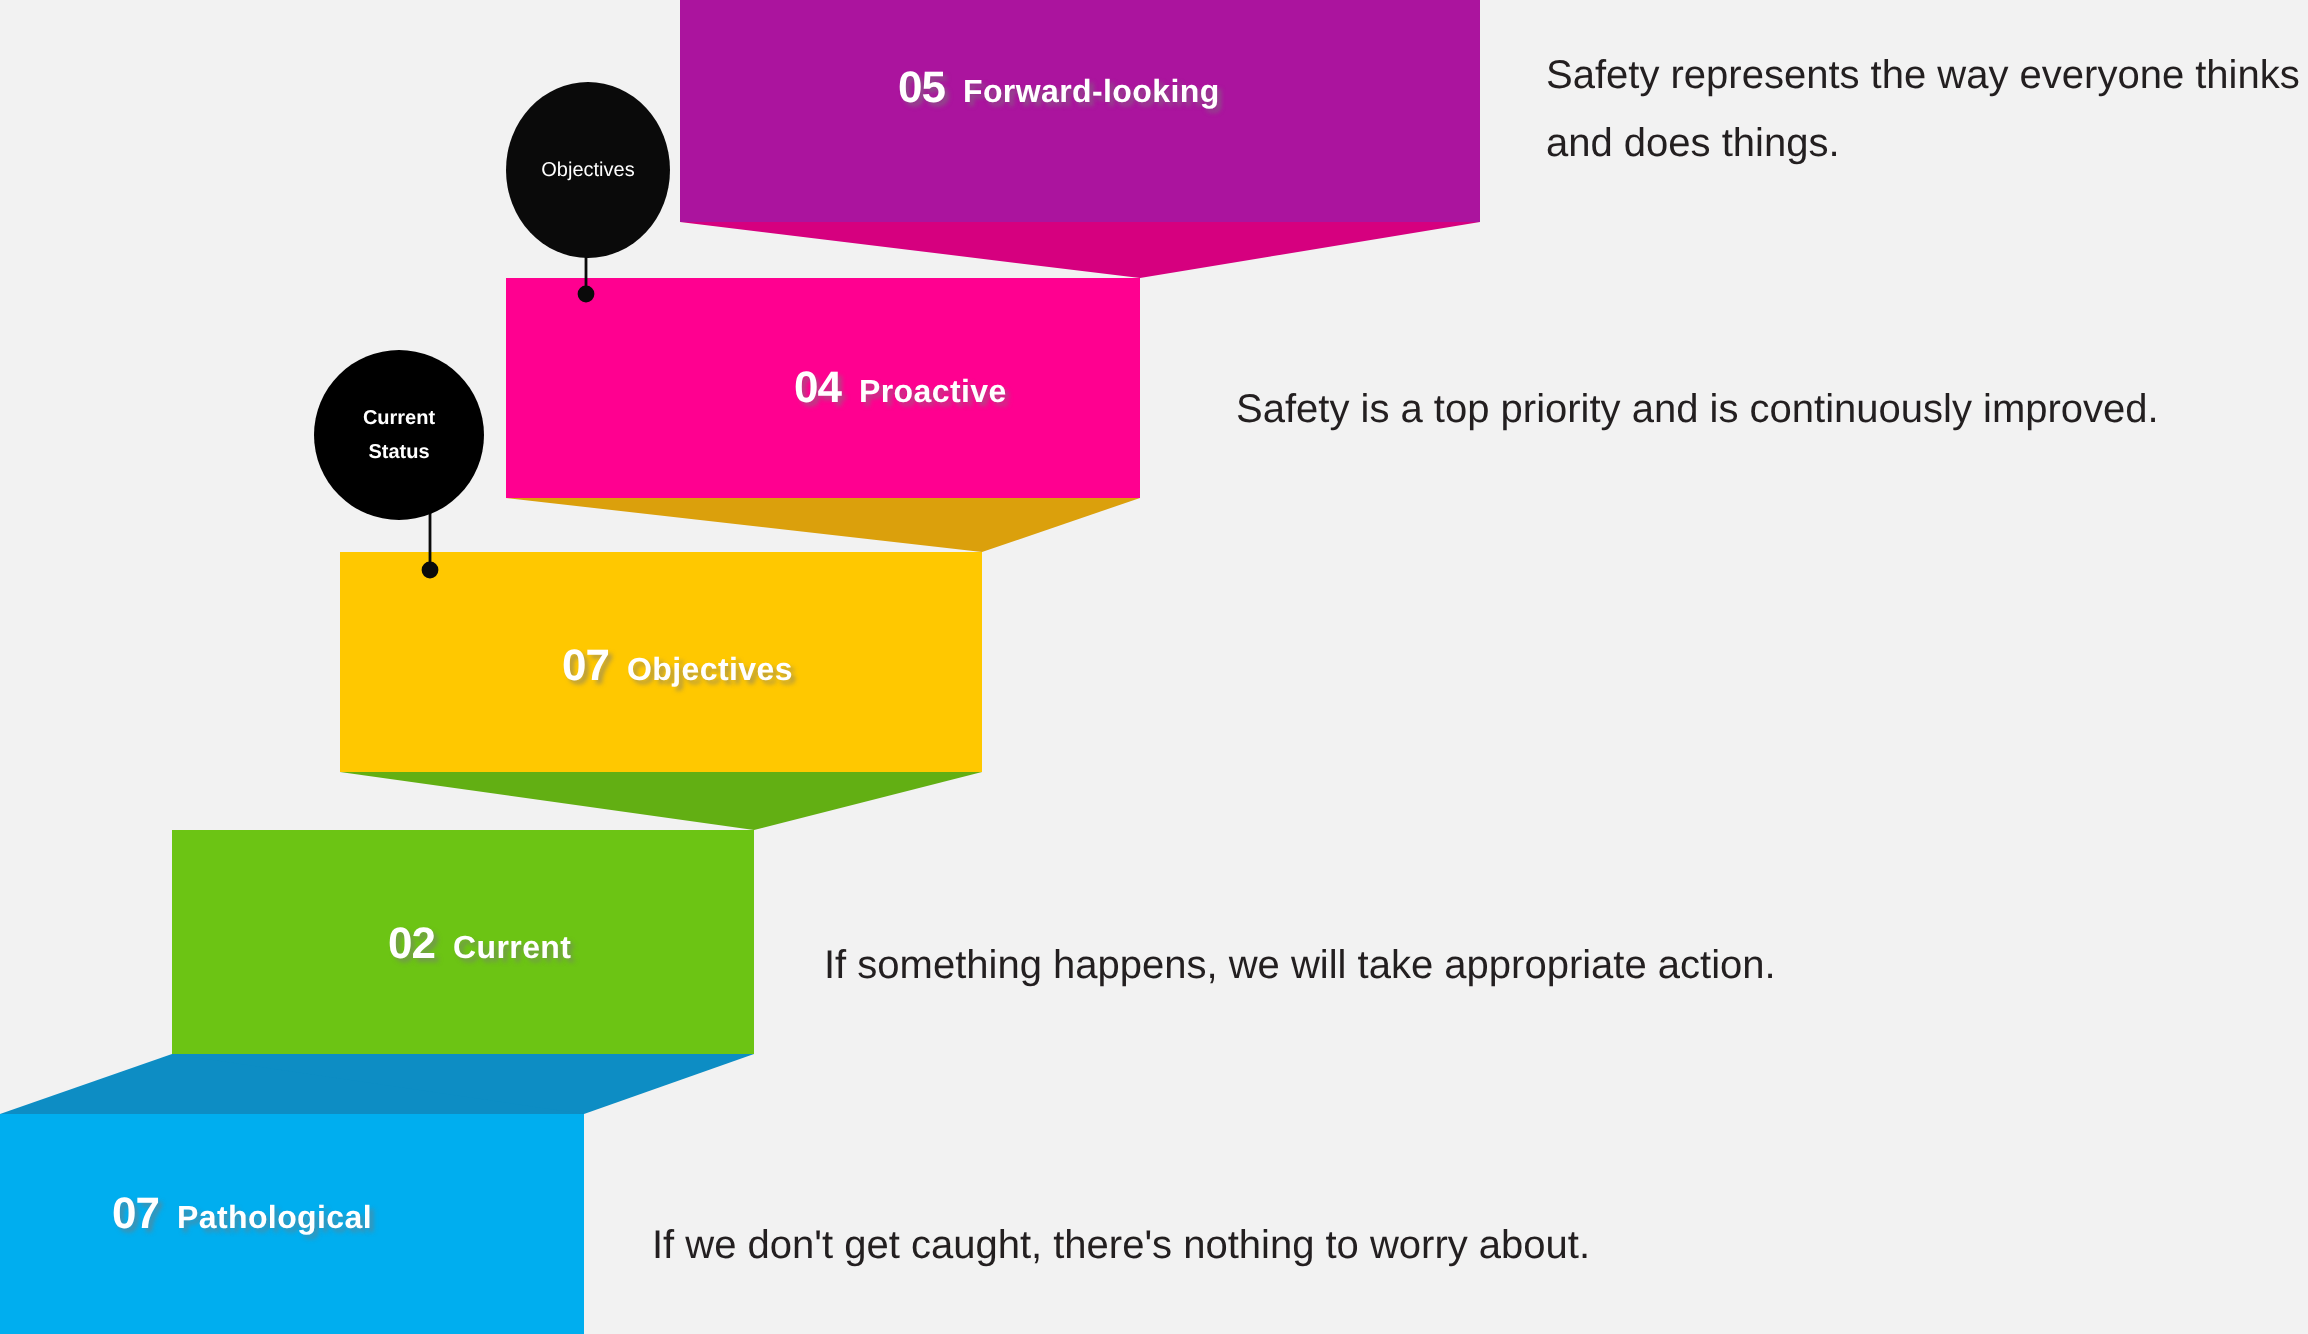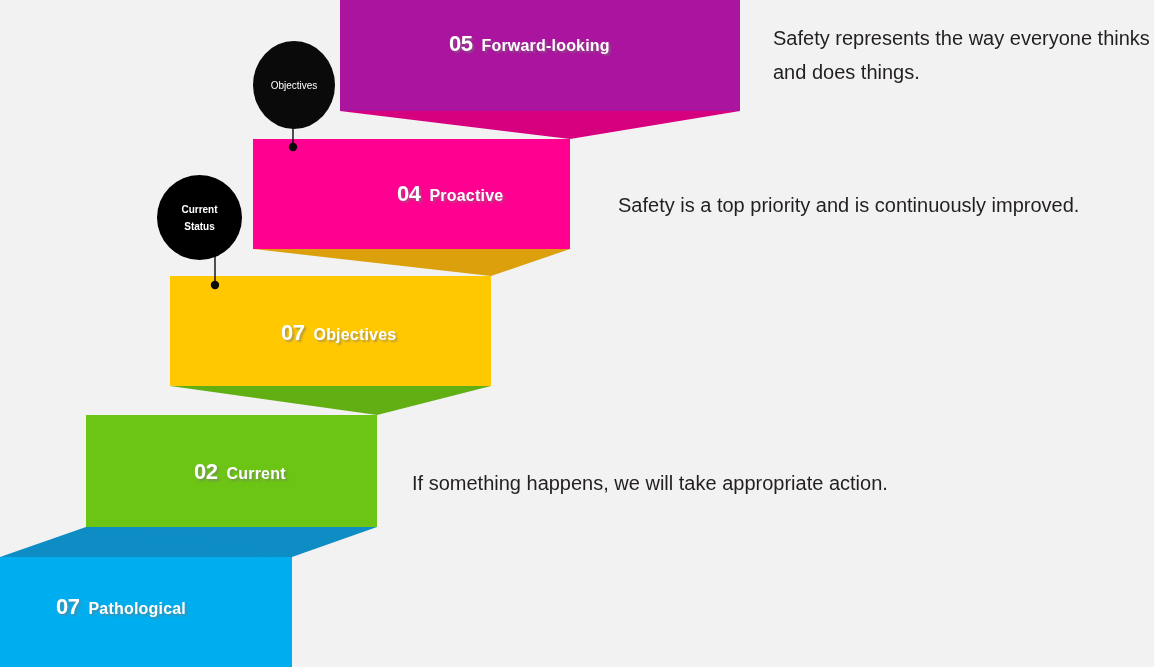--- a/index.html
+++ b/index.html
@@ -109,20 +109,21 @@
   </div>
 
   <div class="step-label" style="left:56px;top:594px;">
     <span class="step-num">07</span><span class="step-title">Pathological</span>
   </div>
 
   <div class="desc" style="left:773px;top:21px;width:400px;">Safety represents the way everyone thinks
 and does things.</div>
   <div class="desc" style="left:618px;top:188px;width:540px;">Safety is a top priority and is continuously improved.</div>
   <div class="desc" style="left:396px;top:466px;width:540px;margin-left:16px;">If something happens, we will take appropriate action.</div>
+  <div class="desc" style="left:326px;top:606px;width:540px;">If we don't get caught, there's nothing to worry about.</div>
 
   <div class="bubble" style="left: 253px; top: 41px; width: 82px; height: 88px; background: rgb(10, 10, 10);">
     <span>Objectives</span>
   </div>
 
   <div class="bubble" style="left: 157px; top: 175px; width: 85px; height: 85px; background: #000000; font-weight: bold;">
     <span>Current
 Status</span>
   </div>
 

